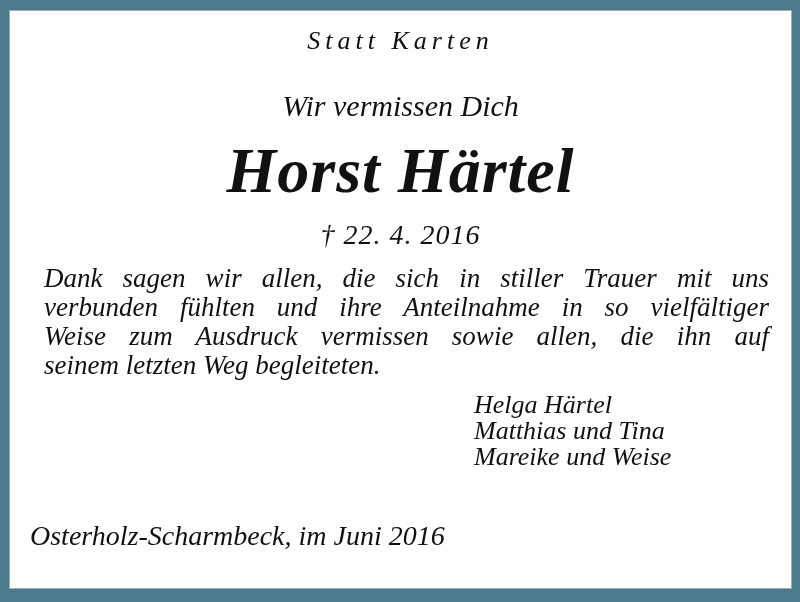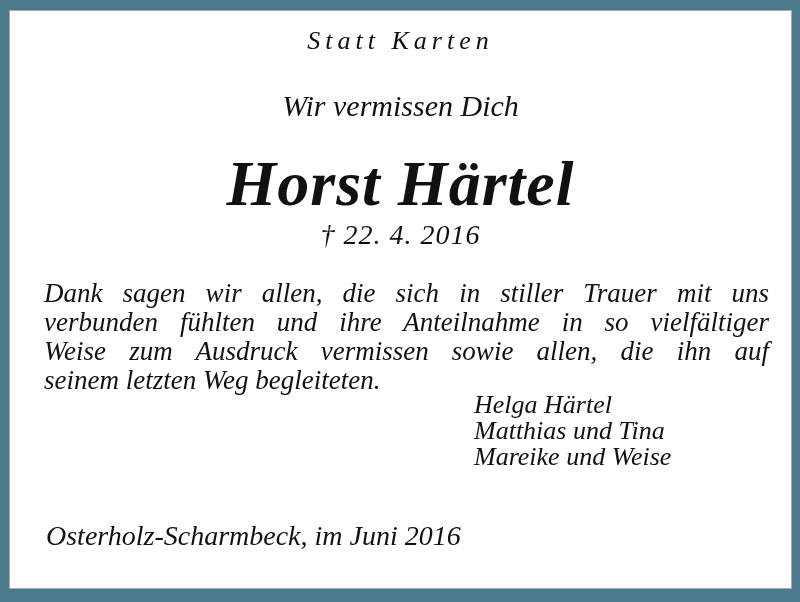--- a/index.html
+++ b/index.html
@@ -30,57 +30,57 @@
     letter-spacing: 5px;
     line-height: 26px;
   }
   .intro {
     top: 80px;
     font-style: italic;
     font-size: 30px;
     line-height: 30px;
   }
   .deceased {
-    top: 141px;
+    top: 128px;
     font-style: italic;
     font-weight: 700;
     font-size: 64px;
     line-height: 64px;
     letter-spacing: 1px;
   }
   .death-date {
     top: 210px;
     font-style: italic;
     font-size: 28px;
     line-height: 28px;
     letter-spacing: 1px;
     text-align: center;
   }
   .thanks {
-    top: 268px;
+    top: 253px;
     left: 34px;
     right: 22px;
     font-style: italic;
     font-size: 27px;
     line-height: 29px;
   }
   .thanks .jline { text-align: justify; text-align-last: justify; }
   .thanks .lline { text-align: left; font-family: Liberation Serif, serif; }
   .mourners {
     top: 381px;
     left: 464px;
     font-style: italic;
     font-weight: 400;
     font-size: 26px;
     line-height: 26px;
     text-align: left;
   }
   .place-date {
     top: 511px;
-    left: 36px;
+    left: 20px;
     font-style: italic;
     font-size: 28px;
     line-height: 28px;
   }
 </style>
 </head>
 <body>
 
 <div class="page">
   <div class="card">

